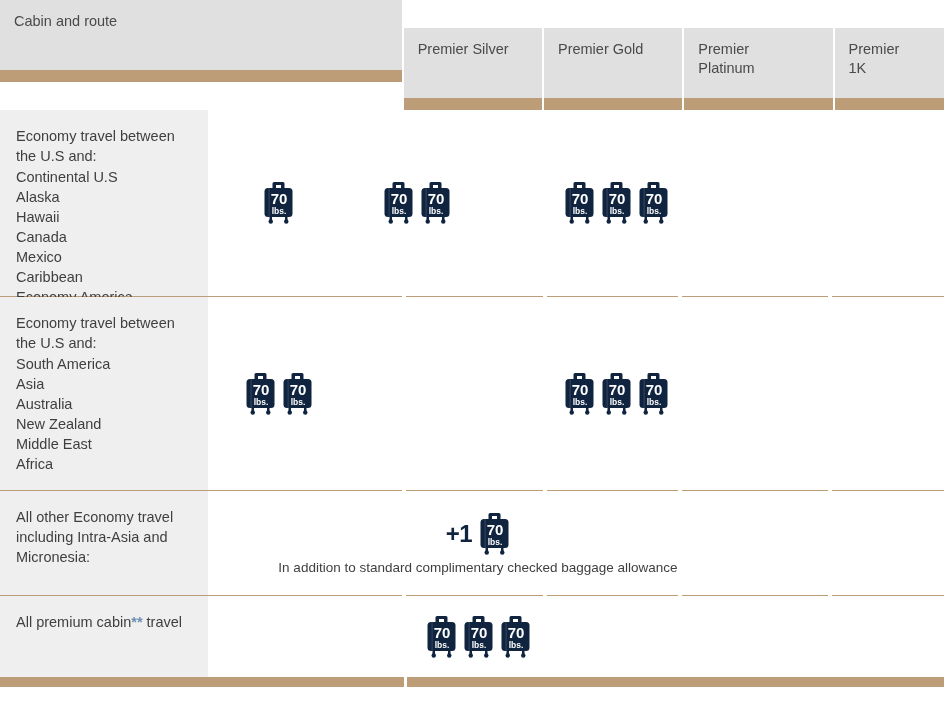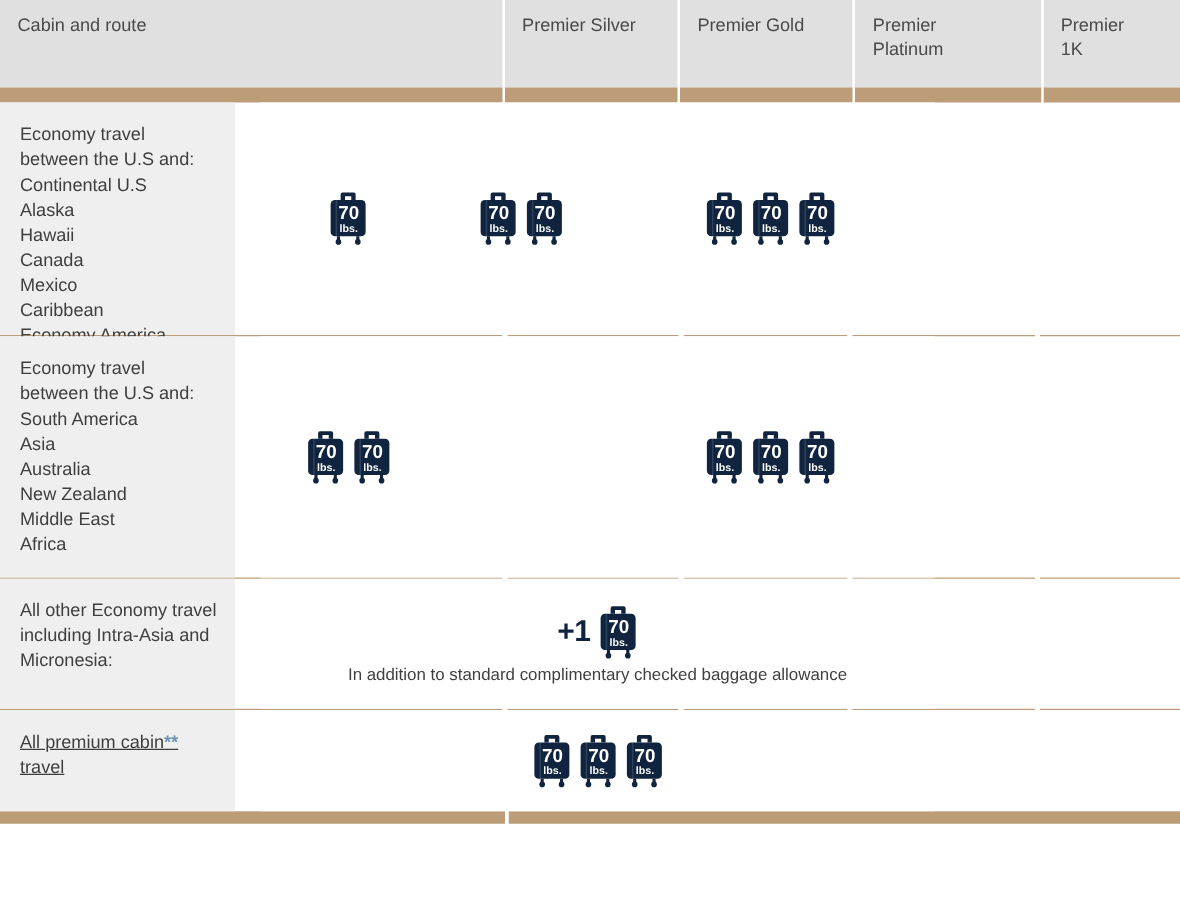--- a/index.html
+++ b/index.html
@@ -17,40 +17,39 @@
   .thead { display: flex; width: 944px; }
   .th {
     background: #e0e0e0;
     height: 70px;
     padding: 12px 14px 0 14px;
     font-size: 14.5px;
     line-height: 19px;
     color: #4a4a4a;
     position: relative;
   }
-  .th + .th { border-left: 2px solid #ffffff; }
+  .th + .th { border-left: 2px solid #ffffff; margin-top: 28px; }
   .th .bar {
     position: absolute;
     left: 0; right: 0; bottom: -12px;
     height: 12px;
     background: #bd9d77;
   }
   .c0 { width: 404px; }
   .c1 { width: 141px; }
   .c2 { width: 141px; }
   .c3 { width: 151px; }
   .c4 { width: 112px; }
   .headerspacer { height: 12px; width: 944px; }
 
   
   .row {
     display: flex;
     width: 748px;
     position: relative;
-    gap: 20px;
   }
   .cell-label {
     width: 404px;
     background: #efefef;
     padding: 16px 14px 16px 16px;
     font-size: 14.5px;
     line-height: 20px;
     color: #3f3f3f;
   }
   .cell-label .lead { margin-bottom: 1px; }
@@ -383,21 +382,21 @@
       <span class="gap"></span>
     <span class="seg s1"></span>
       <span class="gap"></span>
     <span class="seg s2"></span>
       <span class="gap"></span>
     <span class="seg s3"></span>
       <span class="gap"></span>
     <span class="seg s4"></span>
   </div>
 
-  <div class="row" style="height:81px;text-decoration:underline;">
+  <div class="row" style="height:81px;">
     <div class="cell-label">
       <div class="lead"><span>All premium cabin</span><span class="stars">**</span><span> travel</span></div>
     </div>
     <div class="cells">
       <div class="cell span-all">
         <div class="bags">
             <svg class="bag" width="31" height="44" viewBox="0 0 62 88">
               <path d="M22 2 h18 a3 3 0 0 1 3 3 v9 h-7 v-6 h-10 v6 h-7 v-9 a3 3 0 0 1 3 -3 z" fill="#10243f"></path>
               <rect x="3" y="14" width="56" height="58" rx="7" fill="#10243f"></rect>
               <rect x="11" y="14" width="2.5" height="58" fill="#ffffff" opacity="0.13"></rect>

